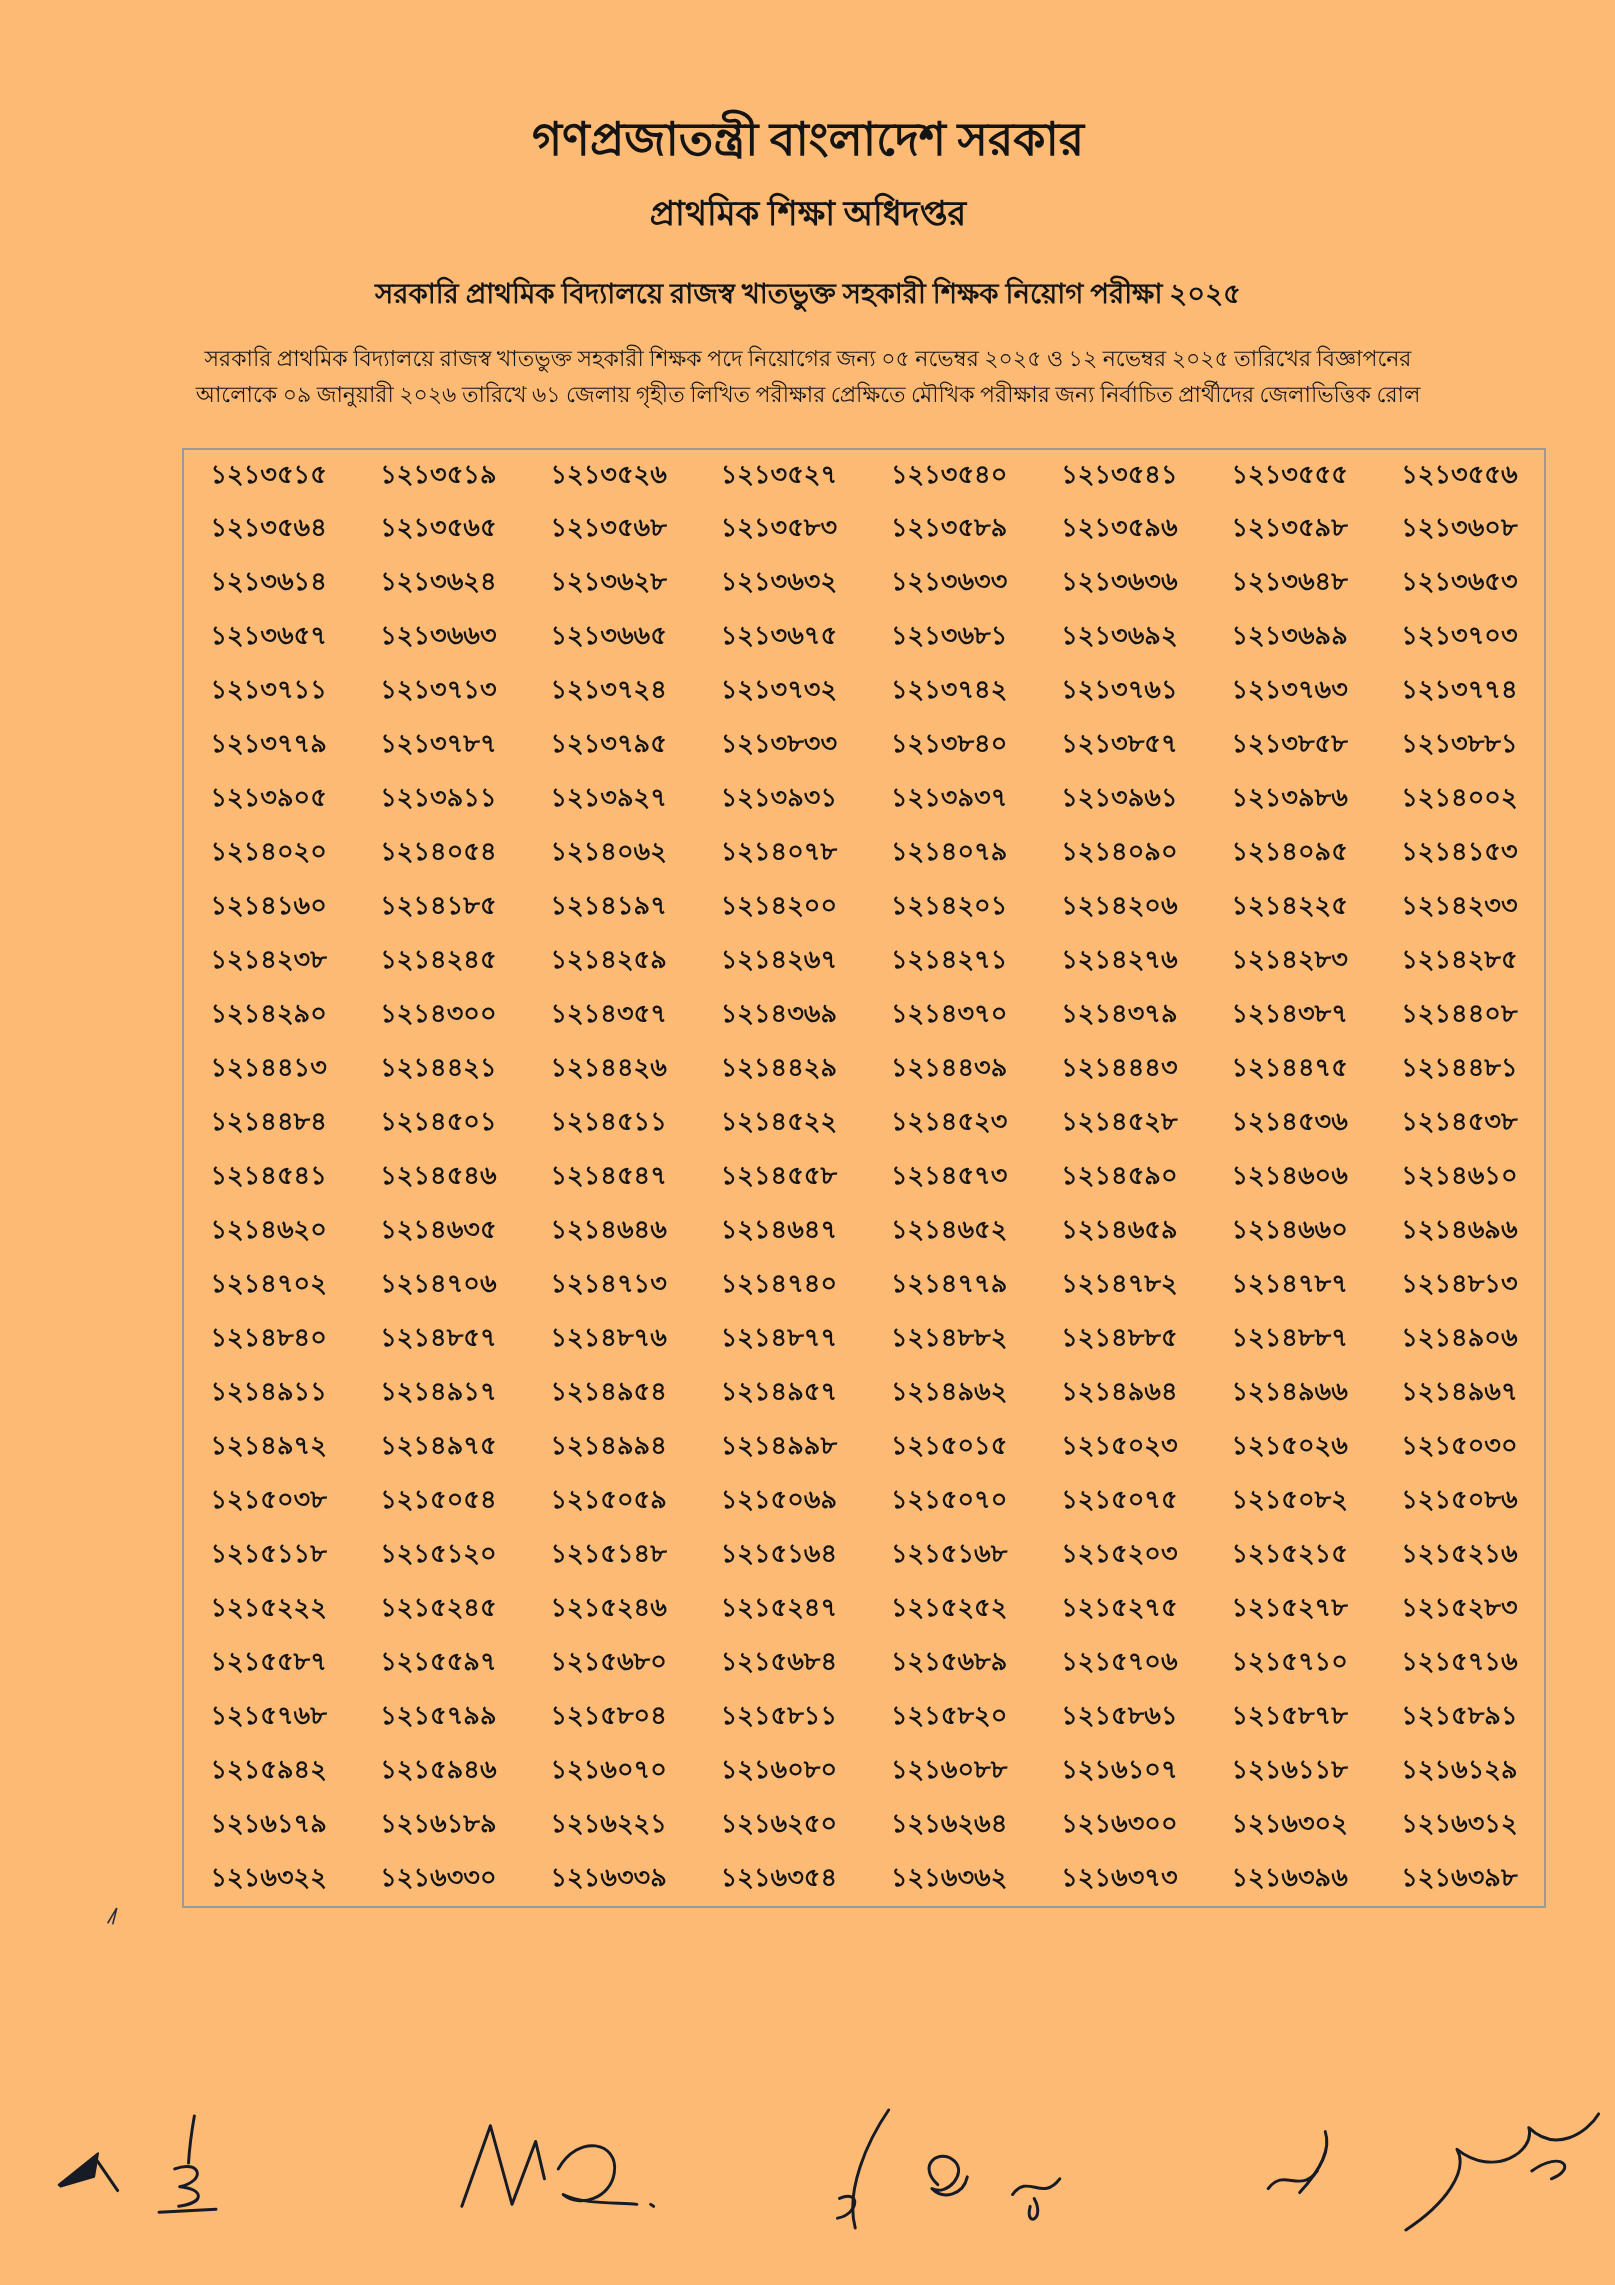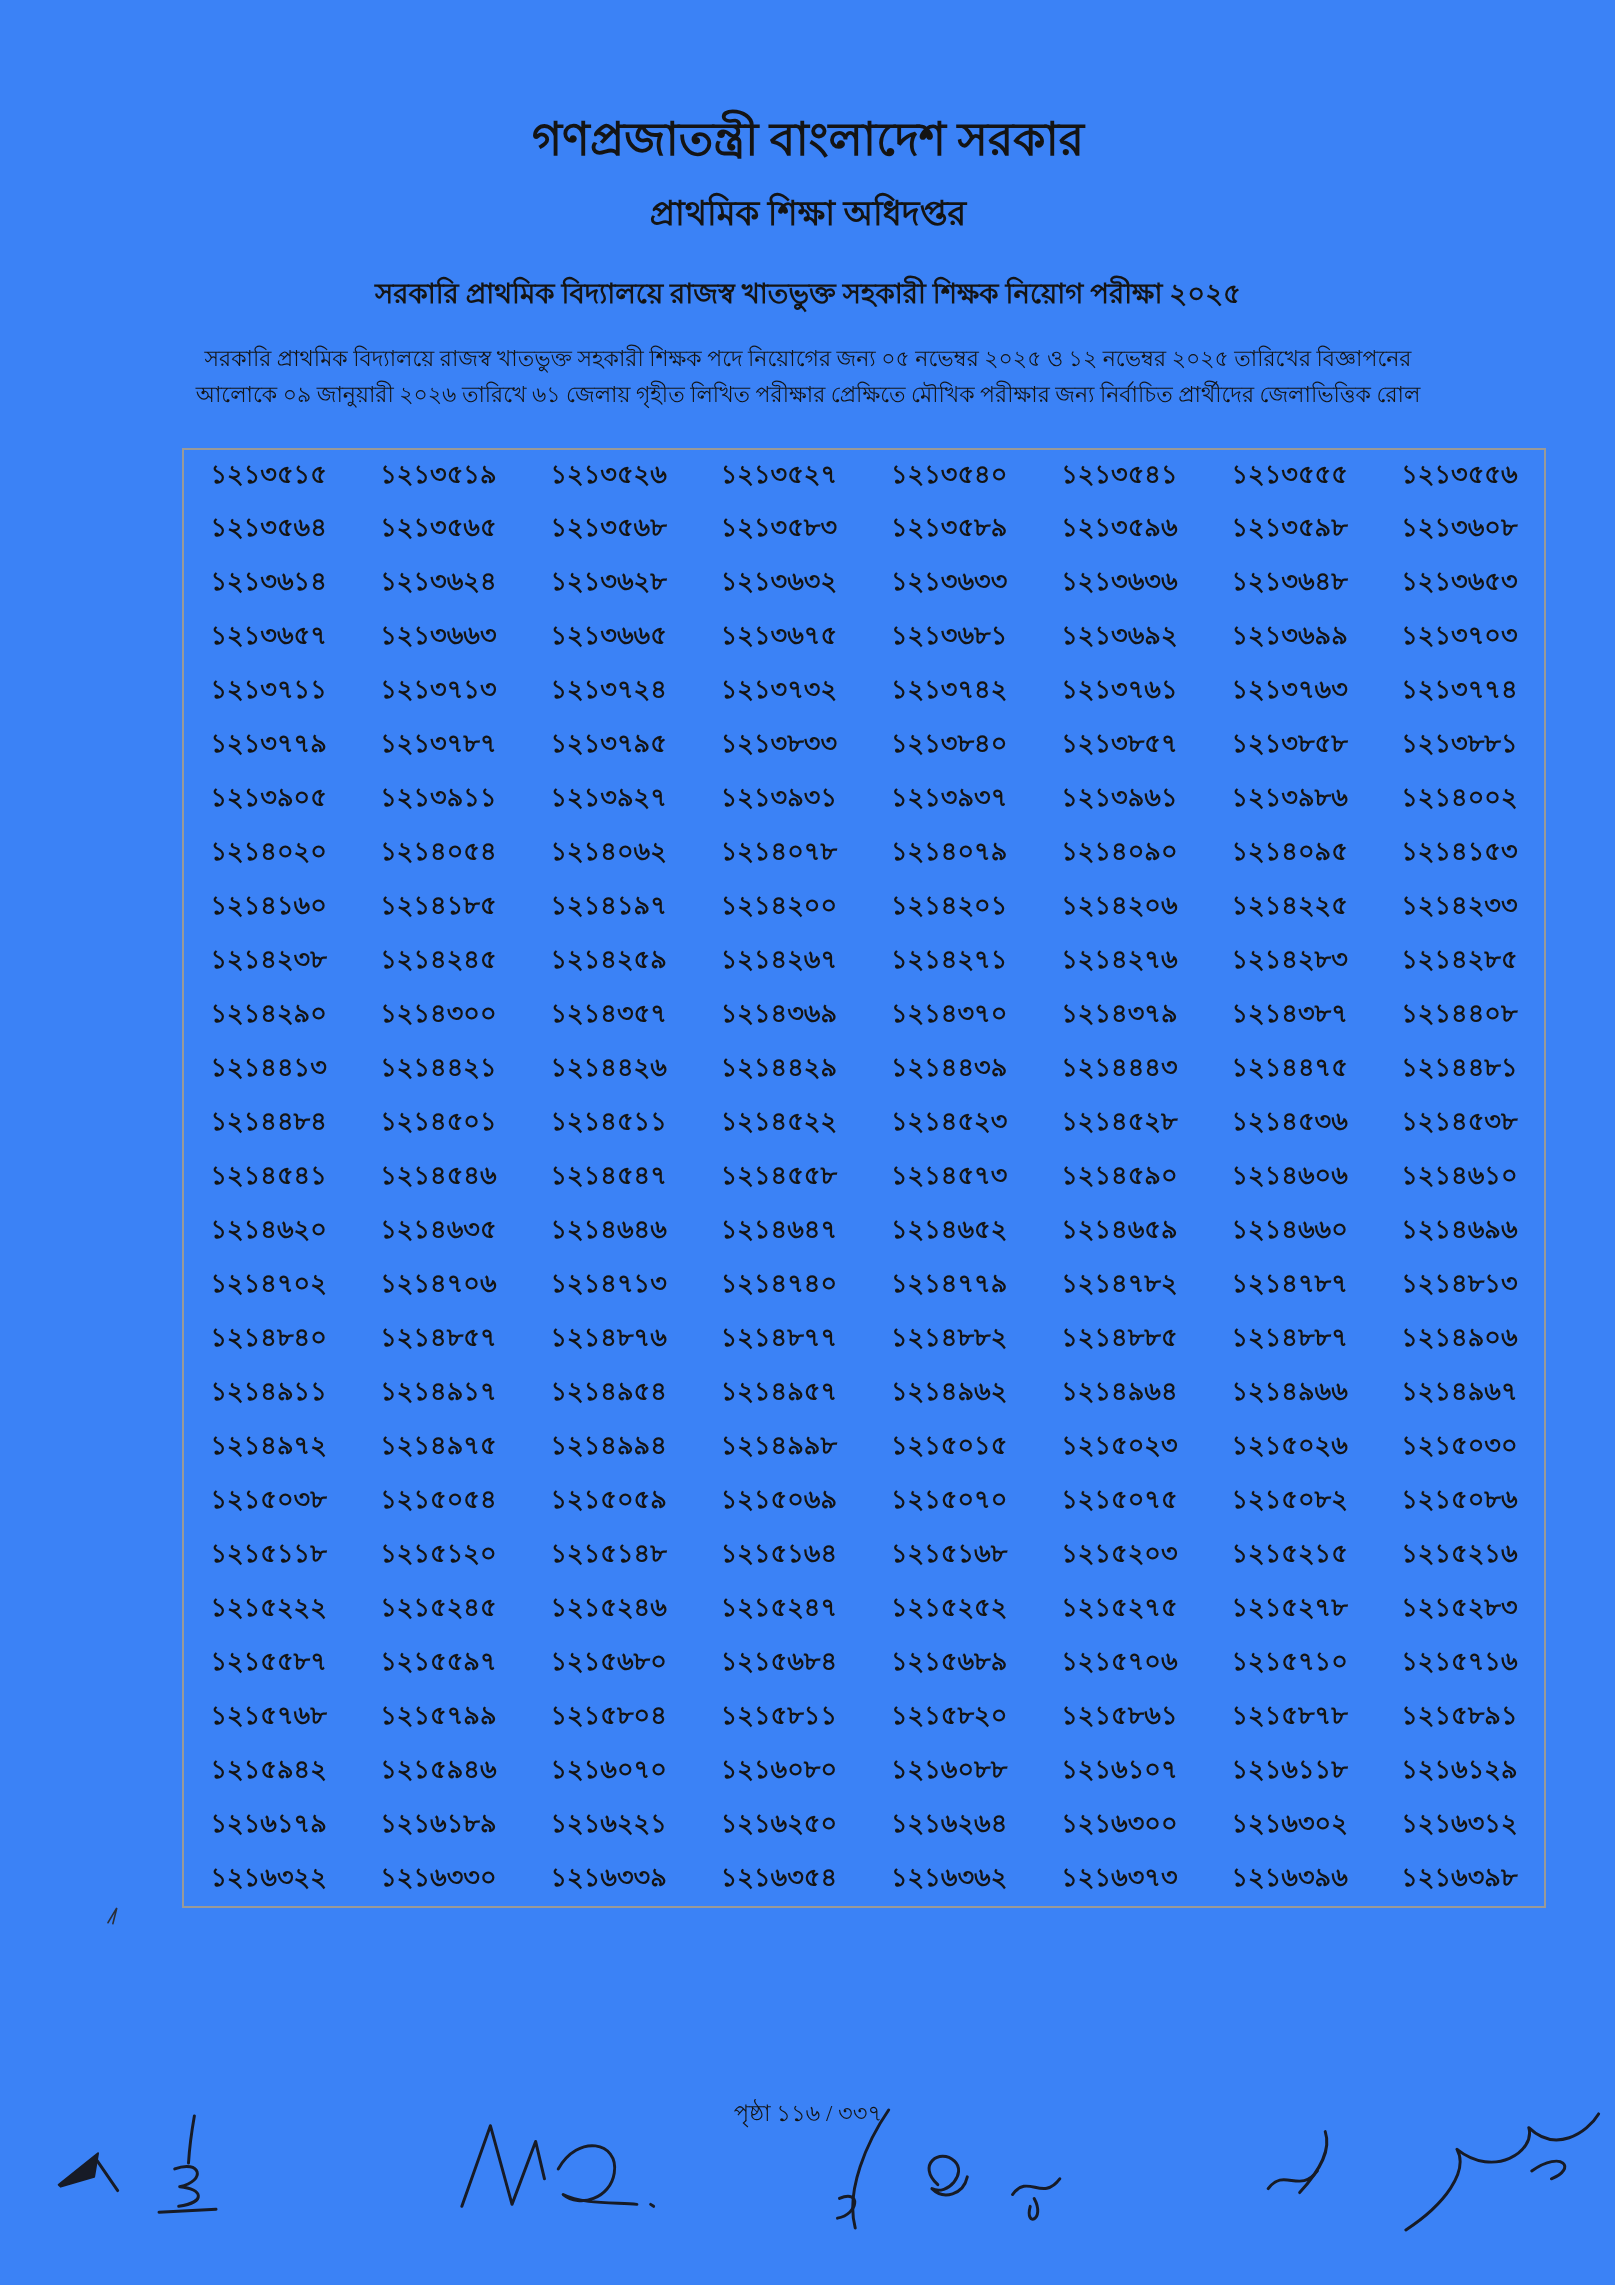--- a/index.html
+++ b/index.html
@@ -2,21 +2,21 @@
 <html><head>
 <meta charset="utf-8">
 <style>
   * { margin:0; padding:0; box-sizing:border-box; }
   html, body { background:#e8e8e4; }
   .page {
     position:relative;
     width:1616px;
     height:2285px;
     margin:0 auto;
-    background:#3b82f6;
+    background:#fdba74;
     color:#141414;
     font-family:"Liberation Serif","DejaVu Serif",serif;
     overflow:hidden;
   }
   .header { padding-top:114px; text-align:center; }
   .title { font-size:46px; font-weight:700; line-height:1.15; }
   .subtitle { font-size:34px; font-weight:700; margin-top:19.7px; }
   .exam-title { font-size:27.6px; font-weight:700; margin-top:29.6px; }
   .desc {
     margin:21.7px auto 0;
@@ -356,21 +356,20 @@
           <td>১২১৬৩৩৯</td>
           <td>১২১৬৩৫৪</td>
           <td>১২১৬৩৬২</td>
           <td>১২১৬৩৭৩</td>
           <td>১২১৬৩৯৬</td>
           <td>১২১৬৩৯৮</td>
         </tr>
       </tbody>
   </table>
 
-  <div class="footer-page">পৃষ্ঠা ১১৬  / ৩৩৭</div>
 
   <svg class="margin-mark" viewBox="0 0 20 22">
     <path d="M4 18 L13 3 L9 19" fill="none" stroke="#2a2e38" stroke-width="1.6" stroke-linecap="round"></path>
   </svg>
 
   <svg class="signatures" viewBox="0 0 1640 180">
     <g fill="none" stroke="#171b26" stroke-width="3" stroke-linecap="round" stroke-linejoin="round">
 
       <path d="M58 78 L98 46 L94 70 L60 80 Z" fill="#171b26" stroke-width="2"></path>
       <path d="M96 52 L118 84"></path>

